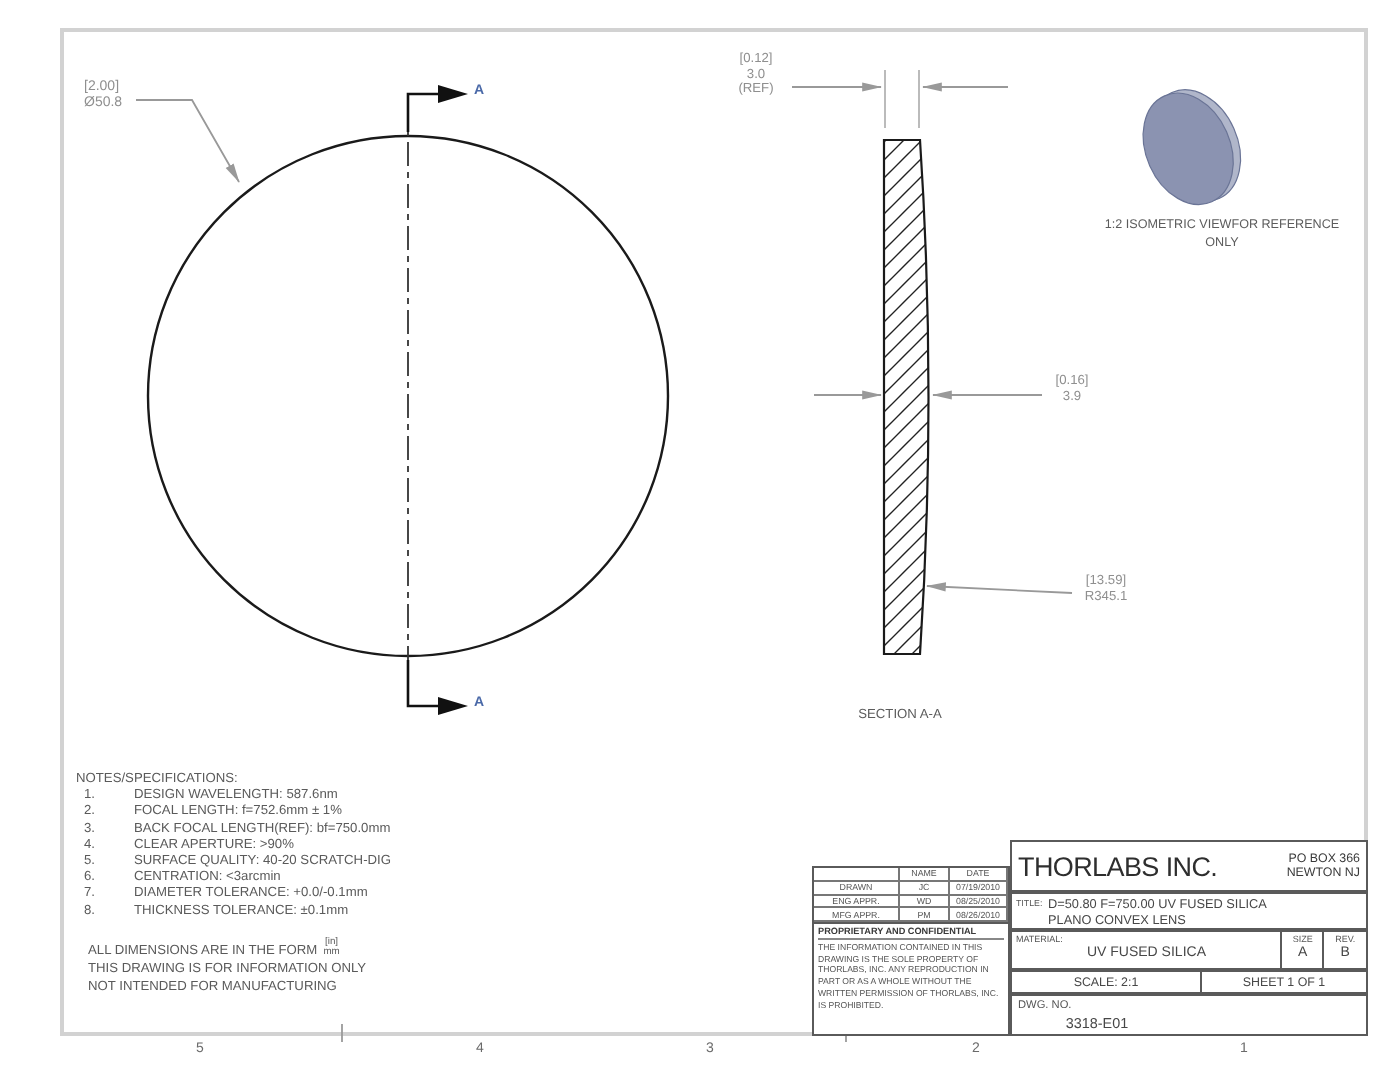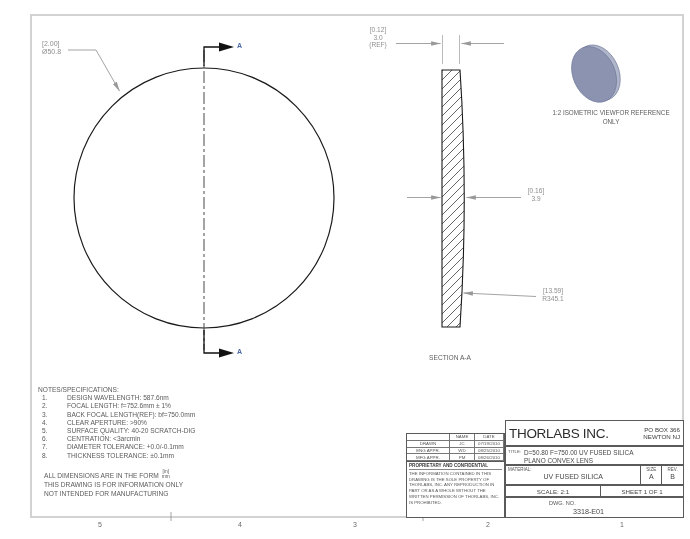--- a/index.html
+++ b/index.html
@@ -46,21 +46,21 @@
   #mat-cell{width:137px;}
   .small-label{position:absolute;left:2px;top:1px;font-size:4.5px;color:#555;}
   .small-label.centered{left:0;right:0;text-align:center;}
   #mat-value{text-align:center;margin-top:7px;font-size:7px;color:#474747;}
   .sr-cell{width:21px;}
   .sr-value{text-align:center;margin-top:7px;font-size:7px;color:#474747;}
   #scalerow{left:505px;top:485px;width:179px;height:12px;display:flex;}
   #scale-cell{width:95px;display:flex;align-items:center;justify-content:center;font-size:6.2px;color:#474747;}
   #sheet-cell{flex:1;display:flex;align-items:center;justify-content:center;font-size:6.2px;color:#474747;}
   #dwgrow{left:505px;top:497px;width:179px;height:21px;display:flex;}
-  #dwg-cell{width:85px;margin-left:40px;}
+  #dwg-cell{width:85px;}
   #part-cell{flex:1;}
   .dwg-label{position:absolute;left:3px;top:2px;font-size:5.6px;color:#555;}
   #dwg-value{text-align:center;margin-top:9px;font-size:7.2px;color:#474747;}
   #part-value{margin:9px 0 0 9px;font-size:7.2px;color:#474747;}
 </style>
 </head>
 <body>
 
 <div id="sheet">
 

